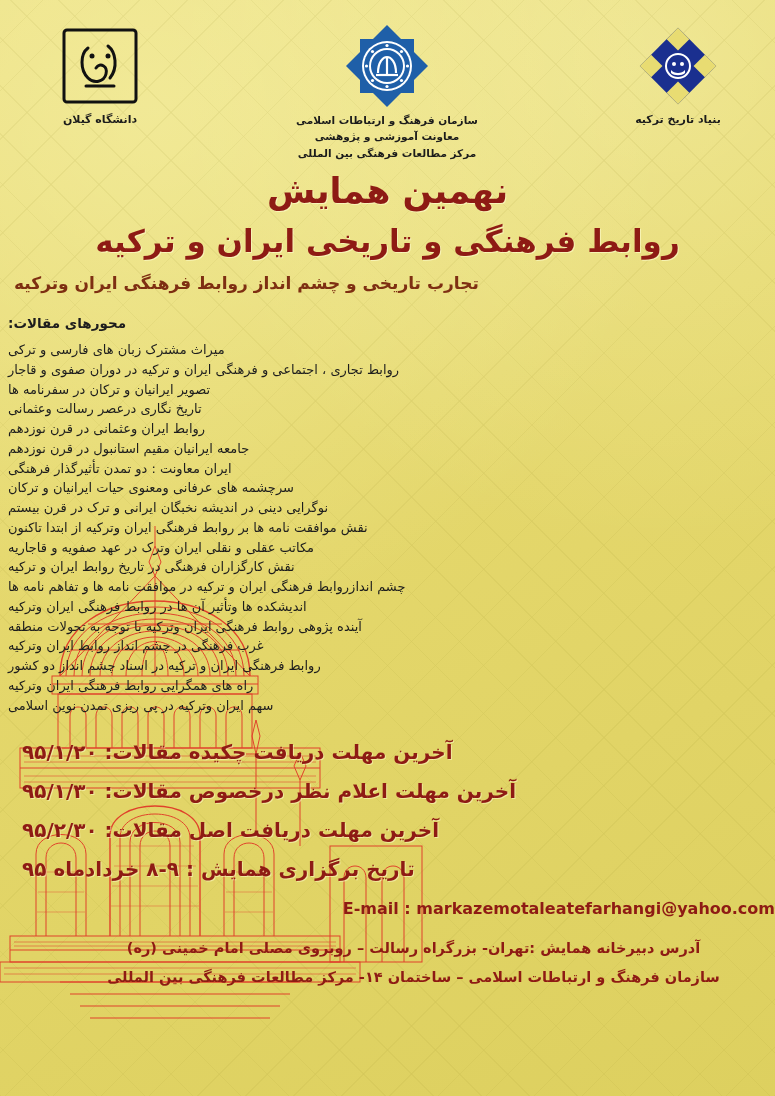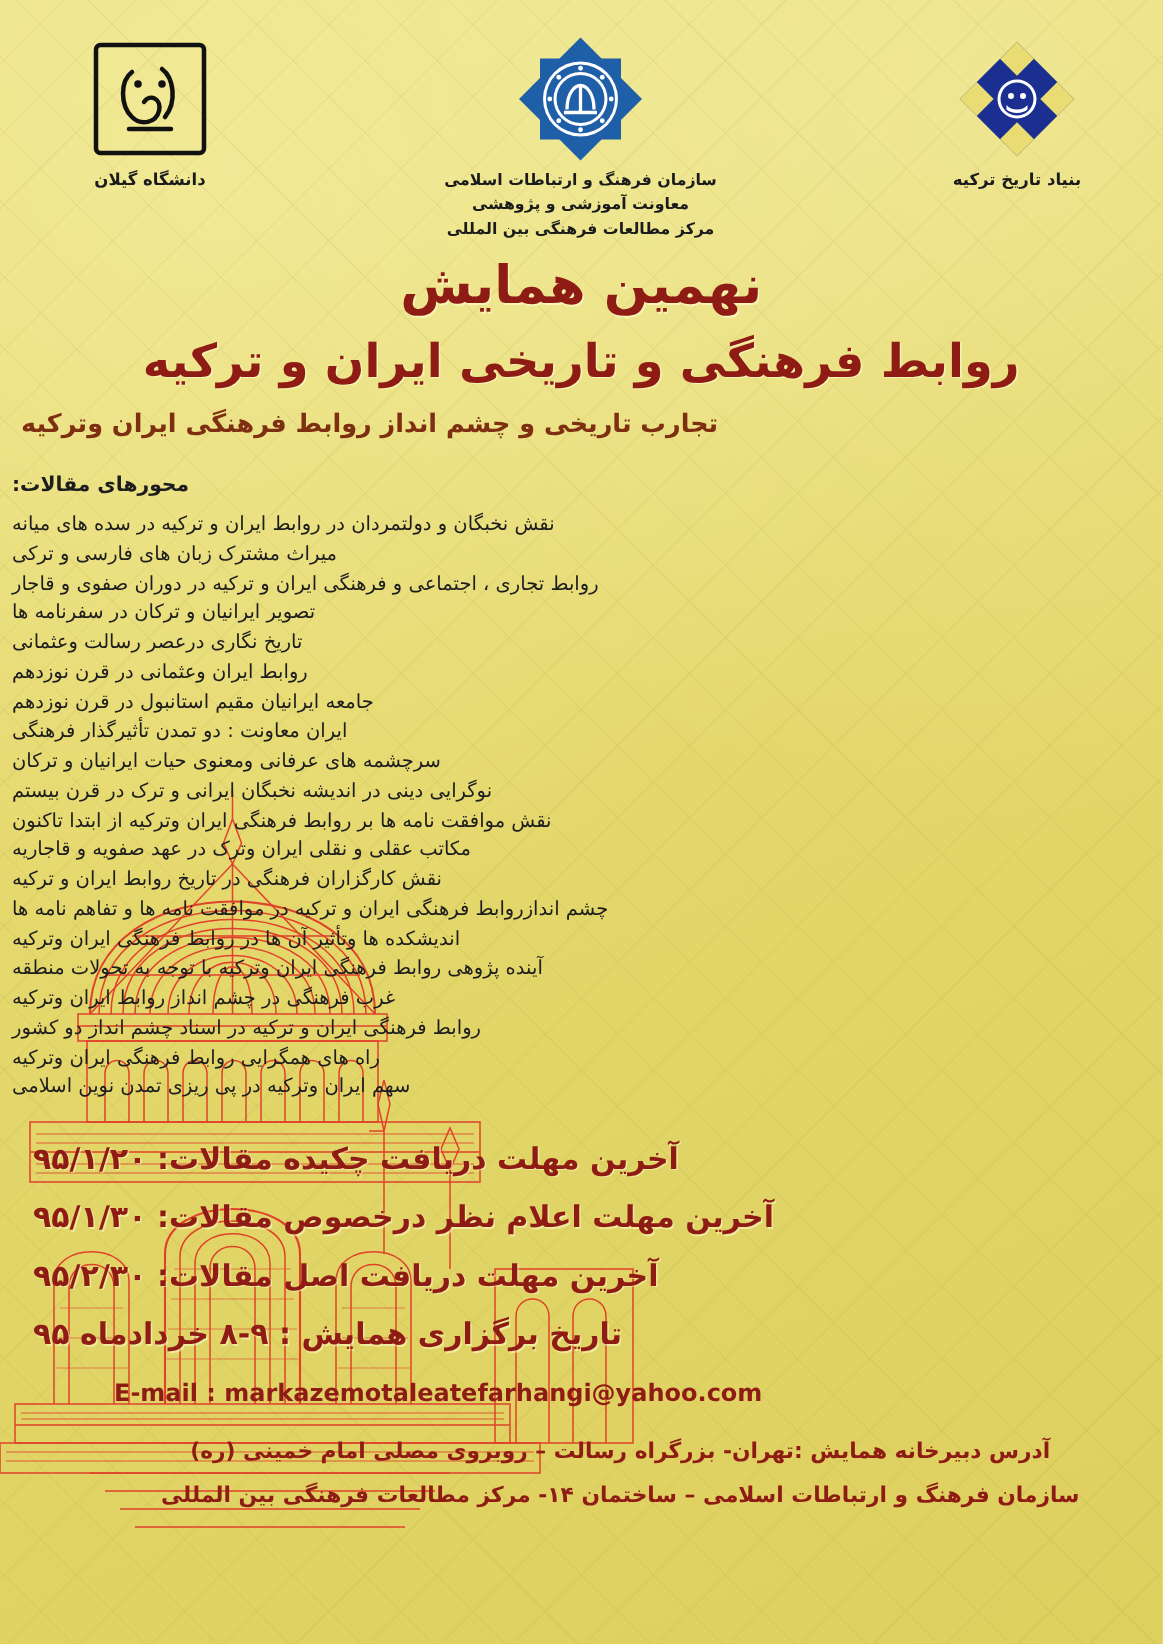--- a/index.html
+++ b/index.html
@@ -141,21 +141,21 @@
   }
   .deadline {
     color: #8e1b14;
     font-size: 20px;
     font-weight: bold;
     line-height: 1.95;
     text-shadow: 1px 1px 0 rgba(255,255,210,0.5);
   }
   .email {
     position: relative;
-    text-align: left;
+    text-align: right;
     margin-top: 10px;
     color: #8e1b14;
     font-size: 16px;
     font-weight: bold;
     direction: ltr;
     padding-left: 76px;
   }
   .address {
     position: relative;
     text-align: center;
@@ -339,21 +339,20 @@
   </div>
 
   <div class="titles">
     <div class="title-main">نهمین  همایش</div>
     <div class="title-sub">روابط فرهنگی و تاریخی ایران و ترکیه</div>
     <div class="title-tag">تجارب تاریخی و چشم انداز روابط فرهنگی ایران وترکیه</div>
   </div>
 
   <div class="axes">
     <div class="axes-head">محورهای مقالات:</div>
-    <div class="axis-item">نقش نخبگان و دولتمردان در روابط ایران و ترکیه در سده های میانه</div>
     <div class="axis-item">میراث مشترک زبان های فارسی و ترکی</div>
     <div class="axis-item">روابط تجاری ، اجتماعی و فرهنگی ایران و ترکیه در دوران صفوی و قاجار</div>
     <div class="axis-item">تصویر ایرانیان و ترکان در سفرنامه ها</div>
     <div class="axis-item">تاریخ نگاری درعصر رسالت وعثمانی</div>
     <div class="axis-item">روابط ایران وعثمانی در قرن نوزدهم</div>
     <div class="axis-item">جامعه ایرانیان مقیم استانبول در قرن نوزدهم</div>
     <div class="axis-item">ایران معاونت : دو تمدن تأثیرگذار فرهنگی</div>
     <div class="axis-item">سرچشمه های عرفانی ومعنوی حیات ایرانیان و ترکان</div>
     <div class="axis-item">نوگرایی دینی در اندیشه نخبگان ایرانی و ترک در قرن بیستم</div>
     <div class="axis-item">نقش موافقت نامه ها بر روابط فرهنگی ایران وترکیه از ابتدا تاکنون</div>

